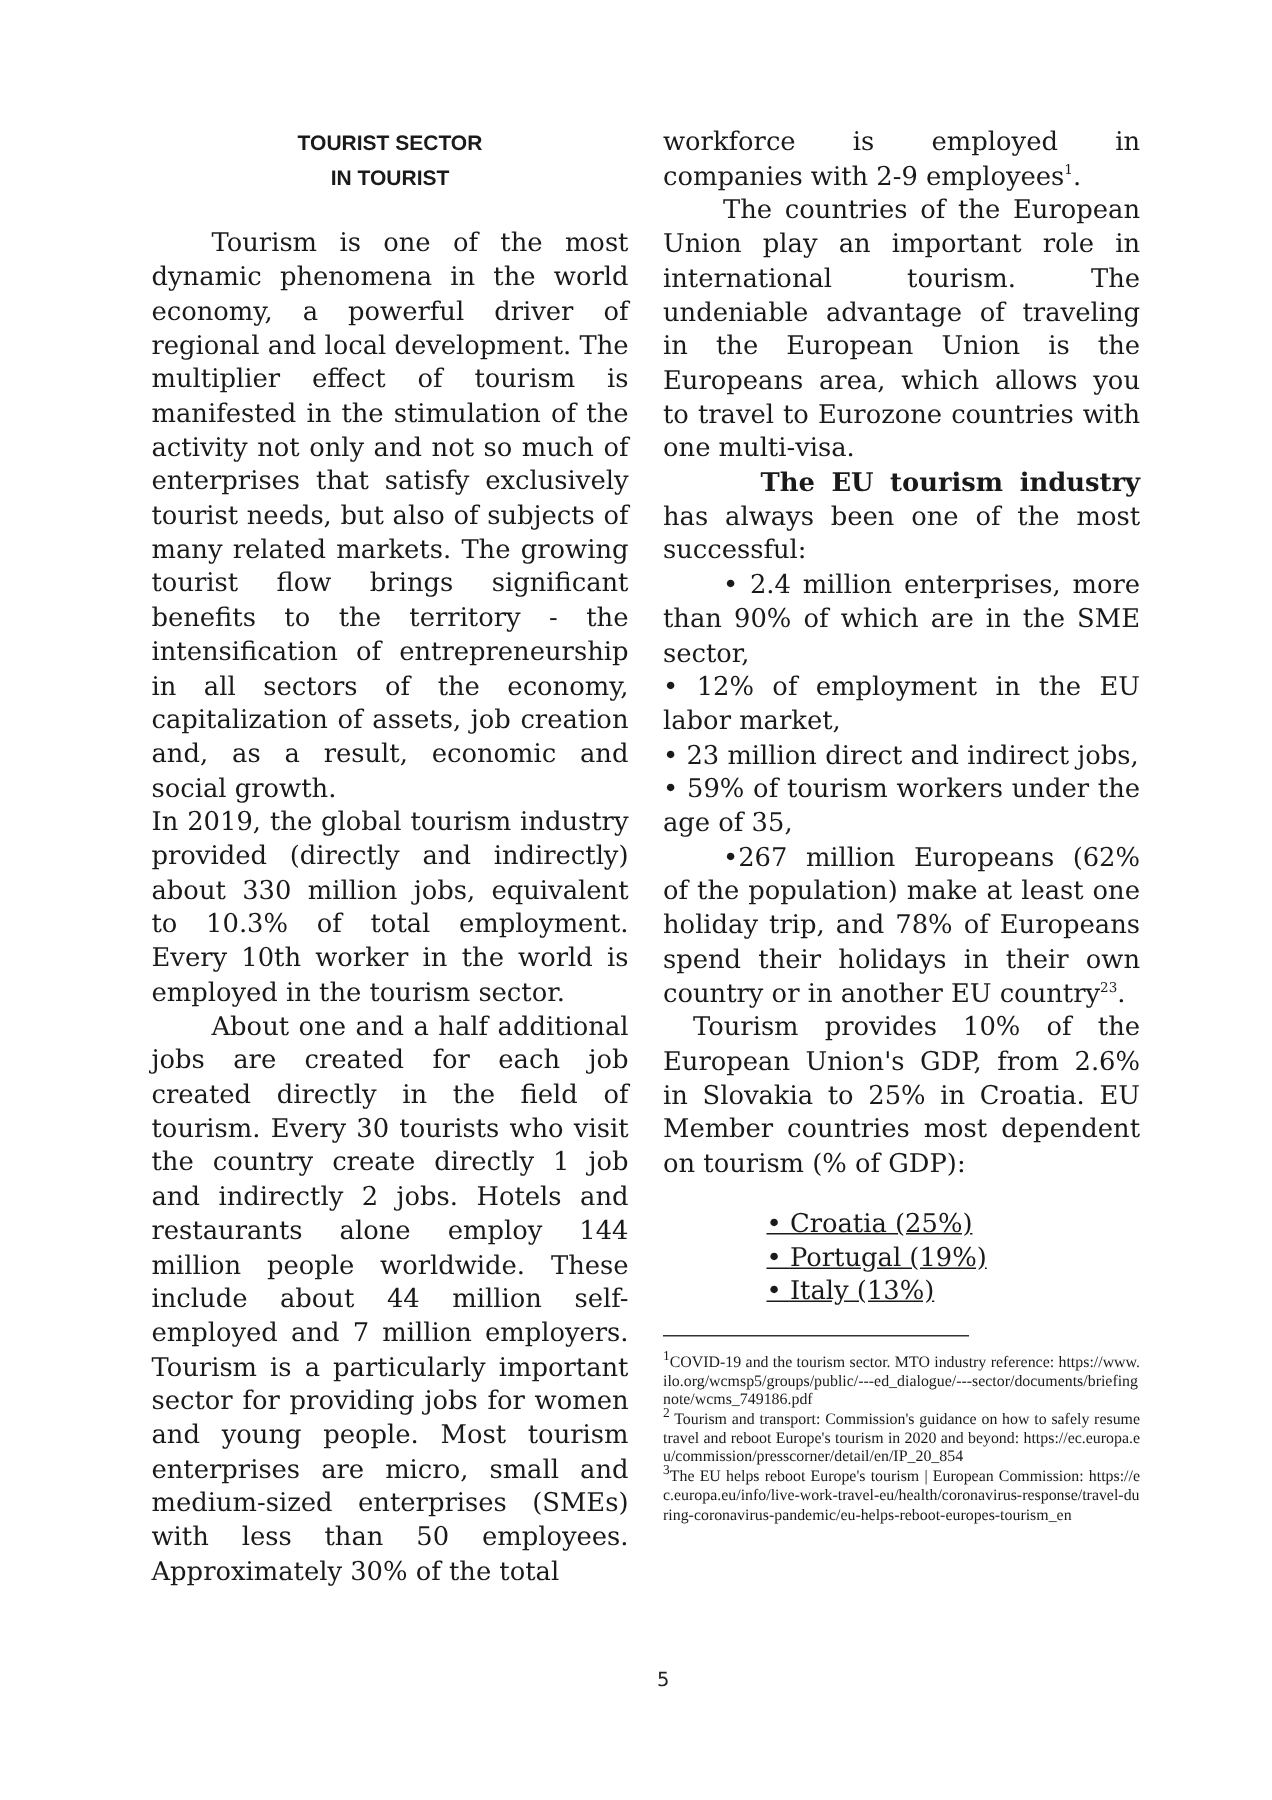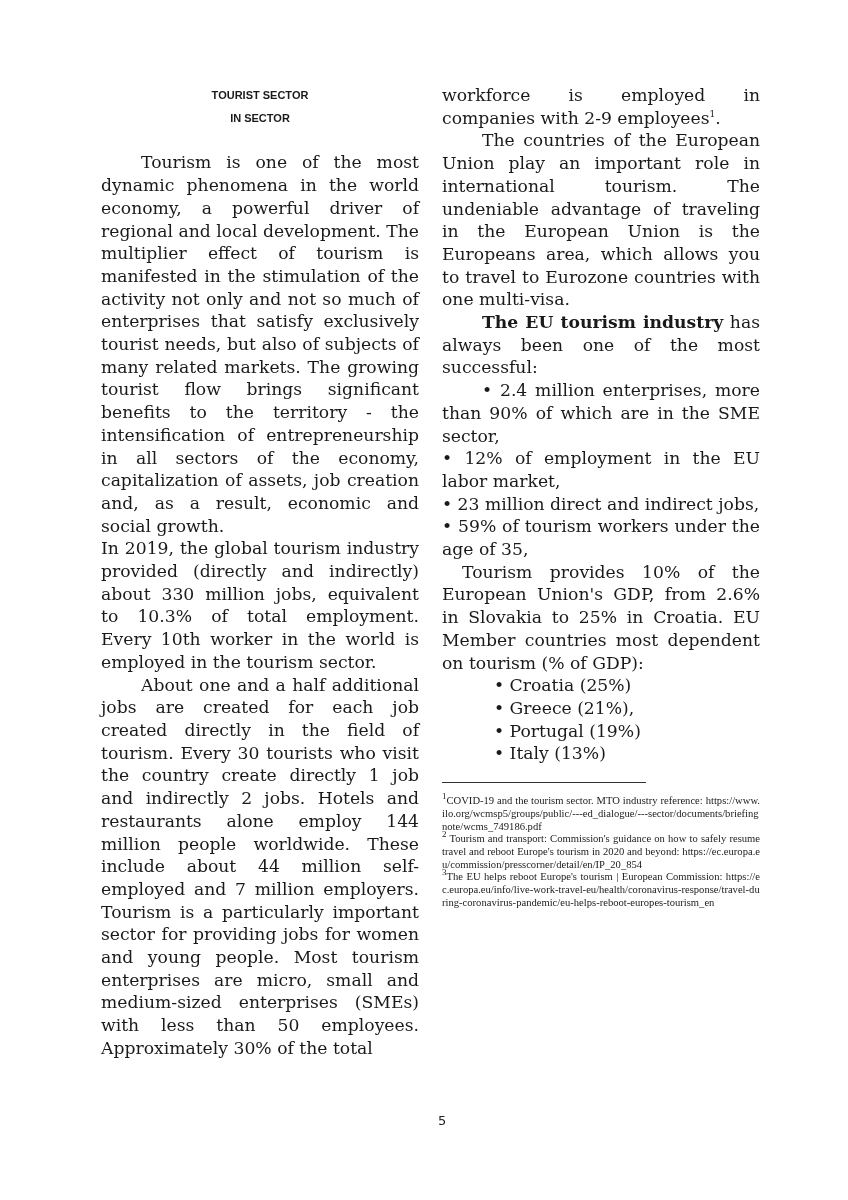--- a/index.html
+++ b/index.html
@@ -1,58 +1,58 @@
 <!DOCTYPE html>
 <html><head>
 <meta charset="utf-8">
 <style>
   html, body { margin: 0; padding: 0; background: #ffffff; }
   body { width: 848px; height: 1200px; position: relative; overflow: hidden; color: #1a1a1a; }
   .col { position: absolute; font-family: "DejaVu Serif", "Liberation Serif", serif; font-size: 17.2px; line-height: 22.7px; text-align: justify; }
   .left { left: 101px; top: 84px; width: 318px; }
   .right { left: 442px; top: 84px; width: 318px; }
-  .title { font-family: "Liberation Sans", "DejaVu Sans", sans-serif; font-weight: bold; font-size: 11px; line-height: 22.7px; text-align: center; margin: 0 0 22px 0; }
+  .title { font-family: "Liberation Sans", "DejaVu Sans", sans-serif; font-weight: bold; font-size: 14px; line-height: 22.7px; text-align: center; margin: 0 0 22px 0; }
   p { margin: 0; }
   .indent { text-indent: 40px; }
   .indent-sm { text-indent: 20px; }
-  .bold { font-weight: bold; }
+  .bold { font-weight: bold; margin-left: 25px; }
   sup { font-size: 9px; line-height: 0; vertical-align: super; }
-  ul.countries { list-style: none; margin: 0; padding: 0 0 0 52px; text-align: left; }
+  ul.countries { list-style: none; margin: 17px; padding: 0 0 0 52px; text-align: left; text-decoration: underline; }
   ul.countries li { margin: 0; }
   ul.countries li::before { content: "\2022\00a0"; }
   .rule { width: 204px; height: 1px; background: #333; margin: 17px 0 12px 0; }
   .fn { font-family: "DejaVu Serif", "Liberation Serif", serif; font-size: 10.6px; line-height: 12.7px; text-align: justify; word-break: break-all; }
   .fn p { margin: 0; font-family: Liberation Serif, serif; }
   .pagenum { position: absolute; top: 1113px; left: 438px; font-family: "DejaVu Sans", "Liberation Sans", sans-serif; font-size: 13px; color: #222; }
 </style>
 </head>
 <body>
 
 <div class="col left">
   <div class="title">
     <div>TOURIST SECTOR</div>
-    <div>IN SECTOR</div>
+    <div>IN TOURIST</div>
   </div>
   <p class="indent">Tourism is one of the most dynamic phenomena in the world economy, a powerful driver of regional and local development. The multiplier effect of tourism is manifested in the stimulation of the activity not only and not so much of enterprises that satisfy exclusively tourist needs, but also of subjects of many related markets. The growing tourist flow brings significant benefits to the territory - the intensification of entrepreneurship in all sectors of the economy, capitalization of assets, job creation and, as a result, economic and social growth.</p>
   <p>In 2019, the global tourism industry provided (directly and indirectly) about 330 million jobs, equivalent to 10.3% of total employment. Every 10th worker in the world is employed in the tourism sector.</p>
   <p class="indent">About one and a half additional jobs are created for each job created directly in the field of tourism. Every 30 tourists who visit the country create directly 1 job and indirectly 2 jobs. Hotels and restaurants alone employ 144 million people worldwide. These include about 44 million self-employed and 7 million employers. Tourism is a particularly important sector for providing jobs for women and young people. Most tourism enterprises are micro, small and medium-sized enterprises (SMEs) with less than 50 employees. Approximately 30% of the total</p>
 </div>
 
 <div class="col right">
   <p><span>workforce is employed in companies with 2-9 employees</span><sup>1</sup><span>.</span></p>
   <p class="indent">The countries of the European Union play an important role in international tourism. The undeniable advantage of traveling in the European Union is the Europeans area, which allows you to travel to Eurozone countries with one multi-visa.</p>
   <p class="indent"><span class="bold">The EU tourism industry</span><span> has always been one of the most successful:</span></p>
   <p class="indent">• 2.4 million enterprises, more than 90% of which are in the SME sector,</p>
   <p>• 12% of employment in the EU labor market,</p>
   <p>• 23 million direct and indirect jobs,</p>
   <p>• 59% of tourism workers under the age of 35,</p>
+  <p class="indent"><span>•267 million Europeans (62% of the population) make at least one holiday trip, and 78% of Europeans spend their holidays in their own country or in another EU country</span><sup>23</sup><span>.</span></p>
   <p class="indent-sm">Tourism provides 10% of the European Union's GDP, from 2.6% in Slovakia to 25% in Croatia. EU Member countries most dependent on tourism (% of GDP):</p>
   <ul class="countries">
     <li>Croatia (25%)</li>
-    <li>Greece (21%),</li>
     <li>Portugal (19%)</li>
     <li>Italy (13%)</li>
   </ul>
   <div class="rule"></div>
   <div class="fn">
     <p><sup>1</sup><span>COVID-19 and the tourism sector. MTO industry reference: https://www.ilo.org/wcmsp5/groups/public/---ed_dialogue/---sector/documents/briefingnote/wcms_749186.pdf</span></p>
     <p><sup>2</sup><span> Tourism and transport: Commission's guidance on how to safely resume travel and reboot Europe's tourism in 2020 and beyond: https://ec.europa.eu/commission/presscorner/detail/en/IP_20_854</span></p>
     <p><sup>3</sup><span>The EU helps reboot Europe's tourism | European Commission: https://ec.europa.eu/info/live-work-travel-eu/health/coronavirus-response/travel-during-coronavirus-pandemic/eu-helps-reboot-europes-tourism_en</span></p>
   </div>
 </div>

